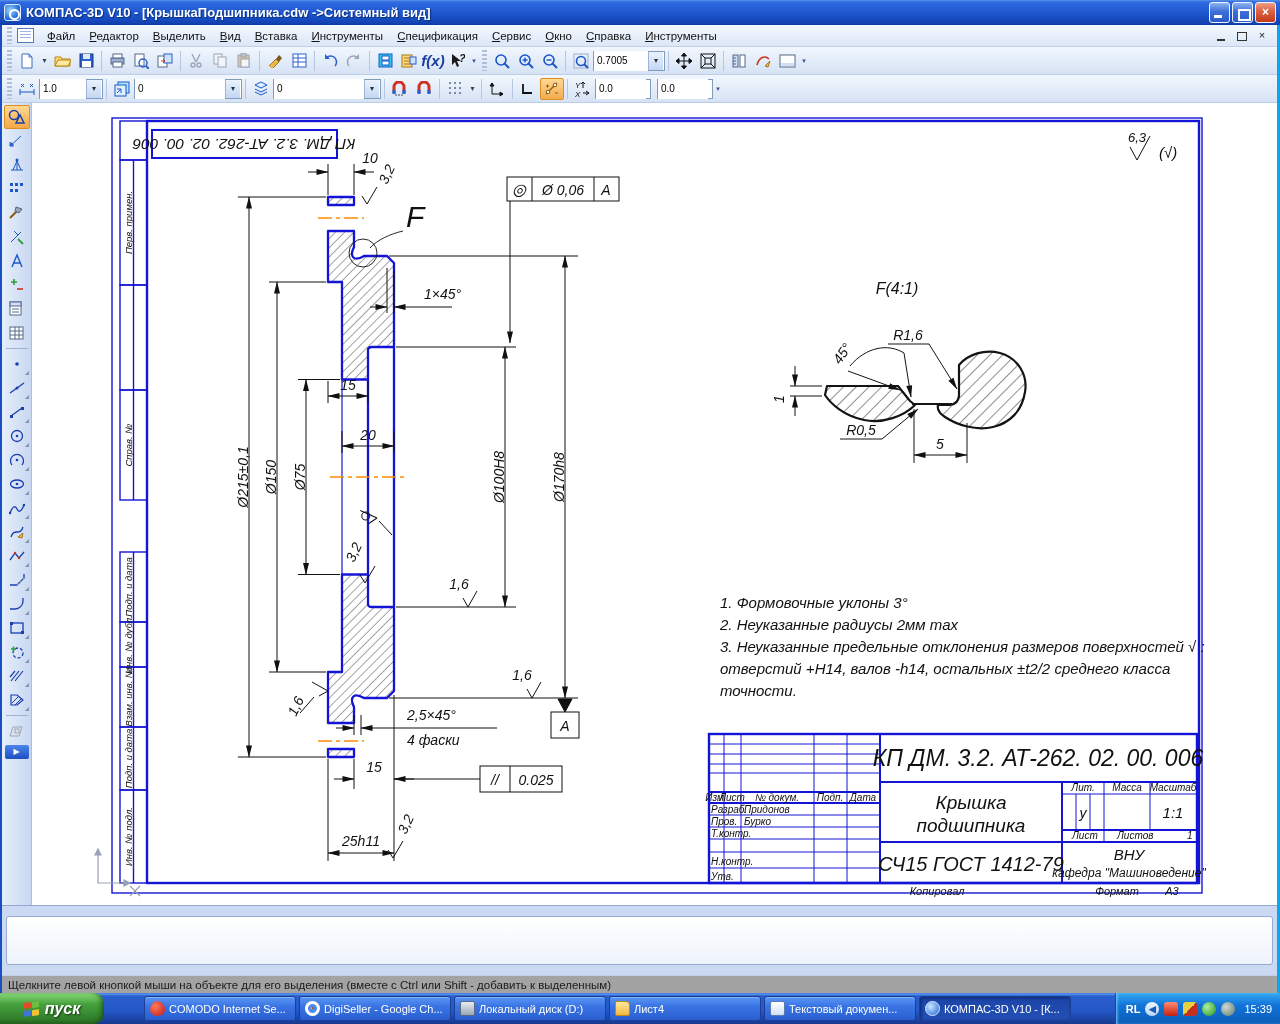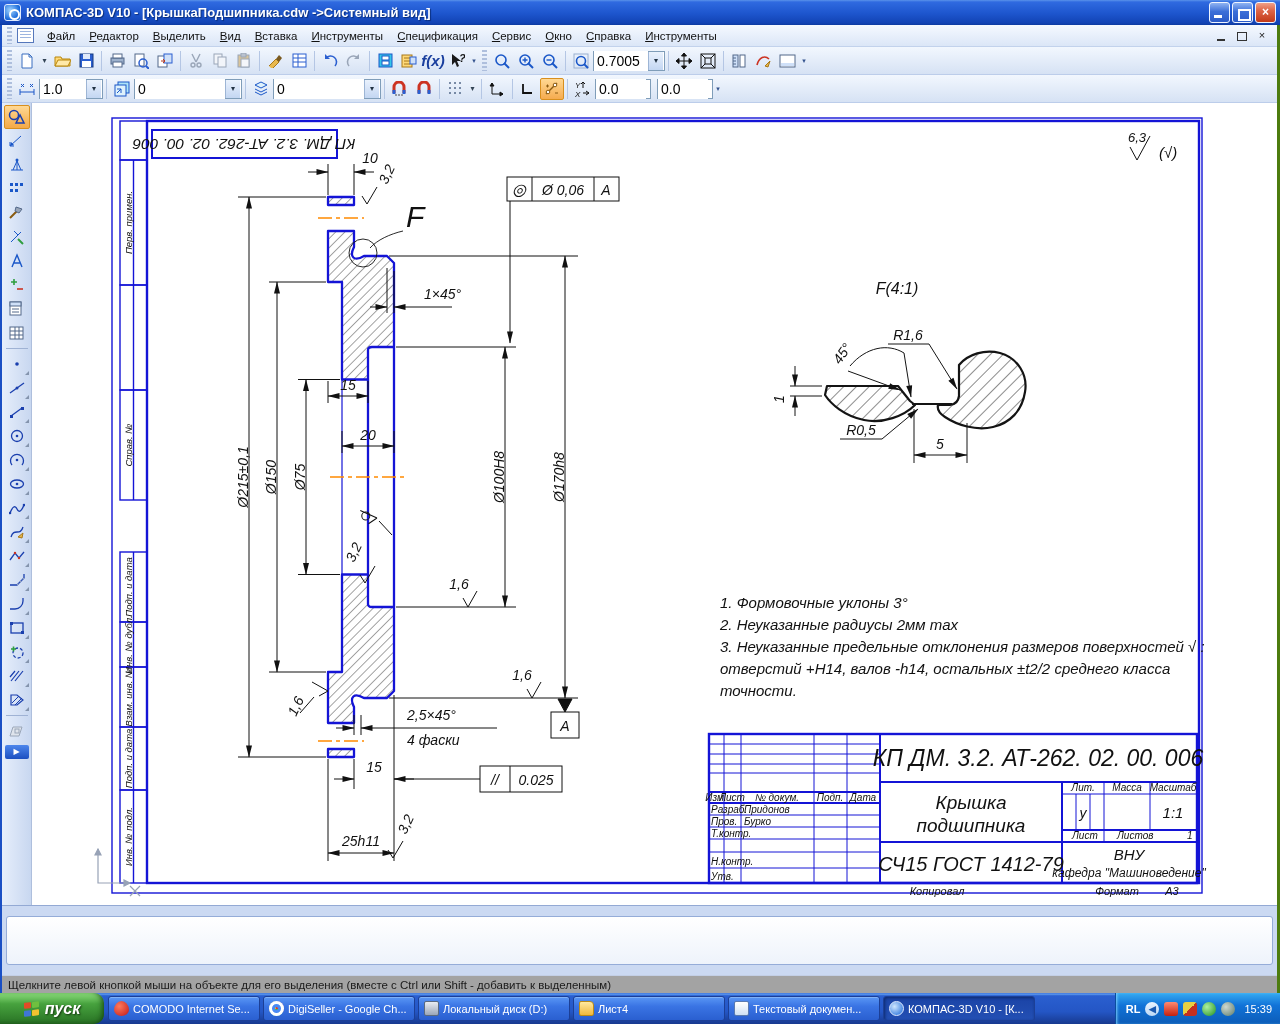--- a/index.html
+++ b/index.html
@@ -12,21 +12,21 @@
     border:1px solid #dfeaff;margin-right:5px;position:relative;flex:none;}
   .appicon::after{content:"";position:absolute;left:4px;top:4px;width:7px;height:7px;border:2px solid #fff;border-radius:50%;}
   .title-text{font-size:13px;font-weight:bold;text-shadow:1px 1px 1px #0a2d7a;white-space:nowrap;flex:1;}
   .winbtns{display:flex;gap:2px;}
   .wbtn{width:21px;height:21px;border-radius:3px;border:1px solid #eef4ff;
     background:linear-gradient(#8fb3f2,#3c6fd8 45%,#2a5ac8);position:relative;color:#fff;
     font-size:12px;line-height:19px;text-align:center;font-weight:bold;}
   .wbtn.min::after{content:"";position:absolute;left:4px;bottom:4px;width:8px;height:3px;background:#fff;}
   .wbtn.rest::after{content:"";position:absolute;left:5px;top:6px;width:9px;height:8px;border:2px solid #fff;background:transparent;}
   .wbtn.close{background:linear-gradient(#f0a088,#dd6547 40%,#c23a18);}
-  .frame{border-left:2px solid #1a4fc4;border-right:3px solid #4d7c0f;}
+  .frame{border-left:2px solid #1a4fc4;border-right:3px solid #0ea5e9;}
   
   .menubar{height:22px;background:linear-gradient(#f5f9ff,#dbe6f7);display:flex;align-items:center;
     font-size:11.5px;border-bottom:1px solid #c2d2ec;padding-left:2px;color:#111;}
   .grip{width:5px;height:80%;margin:0 3px;background:repeating-linear-gradient(#aebfdd 0 2px,transparent 2px 4px);flex:none;}
   .docicon{width:17px;height:15px;background:#fff;border:1px solid #5577bb;margin:0 6px 0 2px;position:relative;flex:none;}
   .docicon::after{content:"";position:absolute;inset:2px;background:repeating-linear-gradient(#9db5e0 0 1px,transparent 1px 3px);}
   .menu-item{padding:3px 7px;display:inline-block;}
   .menu-item::first-letter{text-decoration:underline;}
   .menu-spacer{flex:1;}
   .childbtns{display:flex;gap:6px;padding-right:8px;color:#333;align-items:center;}
@@ -35,21 +35,21 @@
   .cbtn.rest::after{content:"";position:absolute;left:2px;top:2px;width:8px;height:7px;border:1.5px solid #333;}
   
   .tbar{height:28px;background:linear-gradient(#f2f7fe,#d6e2f4);display:flex;align-items:center;
     border-bottom:1px solid #bccdea;padding:0 2px;}
   .tsep{width:1px;height:20px;background:#b4c6e4;margin:0 3px;flex:none;}
   .tbtn{width:24px;height:22px;border-radius:2px;display:flex;align-items:center;justify-content:center;flex:none;}
   .tbtn svg{display:block;}
   .tbtn.orange{background:linear-gradient(#ffd893,#f5ab4f);border:1px solid #d88f1e;}
   .caret{width:11px;height:22px;font-size:8px;color:#345;display:flex;align-items:center;justify-content:center;flex:none;}
   .combo{display:flex;align-items:center;border:1px solid #7f9db9;background:#fff;height:20px;flex:none;}
-  .combo input{border:0;outline:0;height:20px;font-size:14px;padding:8px 3px;font-family:"Liberation Sans",sans-serif;}
+  .combo input{border:0;outline:0;height:20px;font-size:10px;padding:8px 3px;font-family:"Liberation Sans",sans-serif;}
   .combo .dd{width:15px;height:18px;background:linear-gradient(#eaf2fd,#c3d6f2);border-left:1px solid #9db5d5;
     font-size:8px;color:#234;text-align:center;line-height:18px;}
   .fx{font-size:15px;font-style:italic;font-weight:bold;color:#1a3f9e;}
   .ovf{width:10px;height:22px;display:flex;flex-direction:column;align-items:center;justify-content:center;color:#35548e;font-size:7px;flex:none;}
   
   .main{display:flex;height:802px;background:#fff;}
   .toolcol{width:30px;background:linear-gradient(90deg,#e6eefb,#c8d7f0);border-right:1px solid #aebfdd;
     display:flex;flex-direction:column;align-items:center;padding-top:2px;flex:none;}
   .vbtn{width:26px;height:24px;display:flex;align-items:center;justify-content:center;position:relative;flex:none;}
   .vbtn svg{display:block;}
@@ -60,21 +60,21 @@
     font-size:8px;line-height:14px;text-align:center;margin-top:2px;flex:none;}
   .canvas{position:relative;width:1250px;height:802px;background:#fff;overflow:hidden;}
   
   .propbar{height:70px;background:#cbd9f2;border-top:1px solid #93a9d4;position:relative;}
   .propfield{position:absolute;left:4px;right:4px;top:10px;bottom:10px;border:1px solid #95acd8;border-radius:3px;
     background:linear-gradient(#ffffff,#eef3fb);}
   .statusbar{height:18px;background:#a3a3a3;border-top:1px solid #c3cfe6;font-size:11.5px;color:#1a1a1a;
     display:flex;align-items:center;padding-left:6px;}
   
   .taskbar{height:31px;background:linear-gradient(#3d74dd 0%,#5a97ec 4%,#2a5fd0 9%,#2456c5 60%,#17398f 100%);
-    display:flex;align-items:stretch;}
+    display:flex;align-items:stretch;gap:36px;}
   .startbtn{width:104px;border-radius:0 10px 10px 0;background:linear-gradient(#8ee07e,#47a23e 35%,#2f7d2a 85%,#256621);
     display:flex;align-items:center;justify-content:center;gap:5px;color:#fff;font-weight:bold;font-style:italic;
     font-size:16px;text-shadow:1px 1px 2px #14350f;box-shadow:inset -4px 0 6px -3px #123d0d;flex:none;}
   .flag{width:16px;height:14px;display:grid;grid-template-columns:7px 7px;grid-gap:1px;transform:skewY(-6deg);}
   .flag i{display:block;height:6px;border-radius:1px;}
   .tasks{display:flex;align-items:center;gap:3px;padding:0 4px;flex:1;min-width:0;}
   .task{width:152px;height:25px;border-radius:3px;background:linear-gradient(#5a97f5,#3a74e4 40%,#2a5fd0);
     border:1px solid #1c3f96;box-shadow:inset 0 1px 0 #7fb0f8;color:#fff;font-size:11px;
     display:flex;align-items:center;gap:4px;padding:0 5px;white-space:nowrap;overflow:hidden;flex:none;}
   .task.active{background:linear-gradient(#1b44a6,#234fb4);box-shadow:inset 1px 1px 3px #0d2a6e;}

